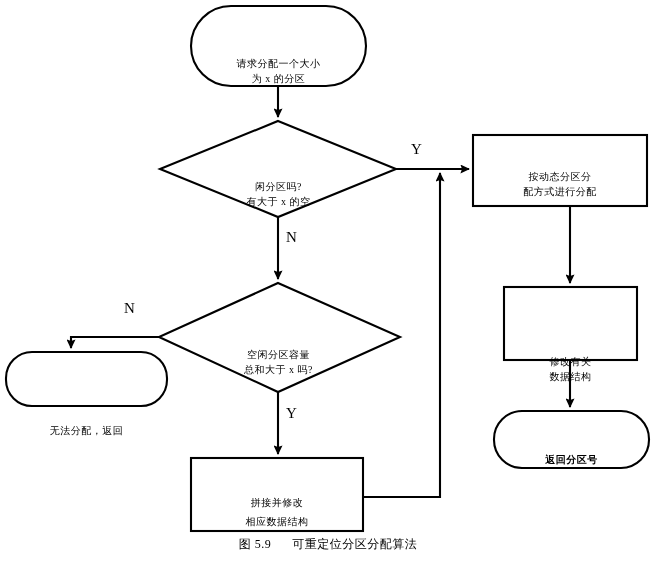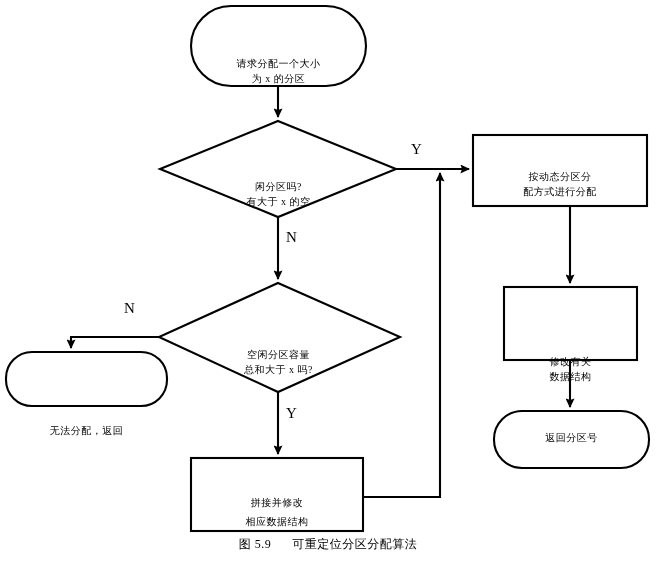--- a/index.html
+++ b/index.html
@@ -115,21 +115,21 @@
 <div class="node-label" style="left:473px; top:128px; width:174px; height:71px;">
   <span>按动态分区分</span>
   <span>配方式进行分配</span>
 </div>
 
 <div class="node-label" style="left:504px; top:287px; width:133px; height:73px;margin-top:24px;">
   <span>修改有关</span>
   <span>数据结构</span>
 </div>
 
-<div class="node-label" style="left:494px; top:400px; width:155px; height:45px;">
+<div class="node-label" style="left:494px; top:422px; width:155px; height:45px;font-weight:bold;">
   <span>返回分区号</span>
 </div>
 
 <div class="node-label" style="left:186px; top:297px; width:185px; height:80px;">
   <span>空闲分区容量</span>
   <span>总和大于 x 吗?</span>
 </div>
 
 <div class="node-label" style="left:6px; top:352px; width:161px; height:54px;margin-top:32px;">
   <span>无法分配，返回</span>

